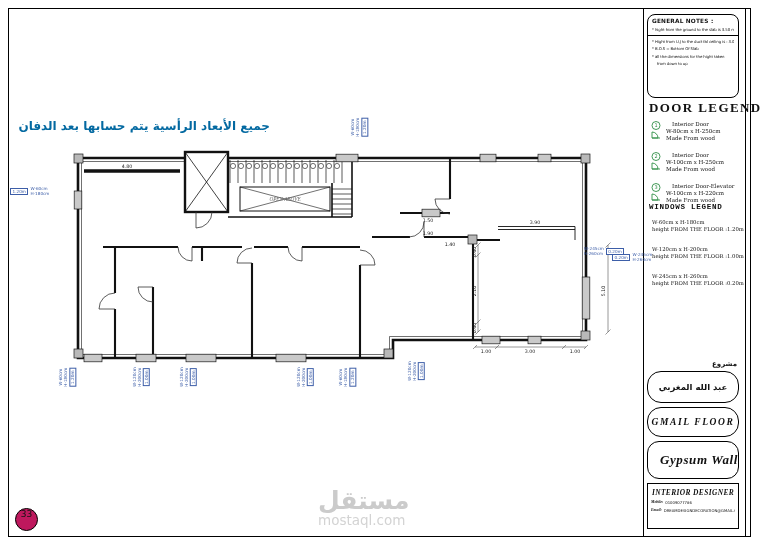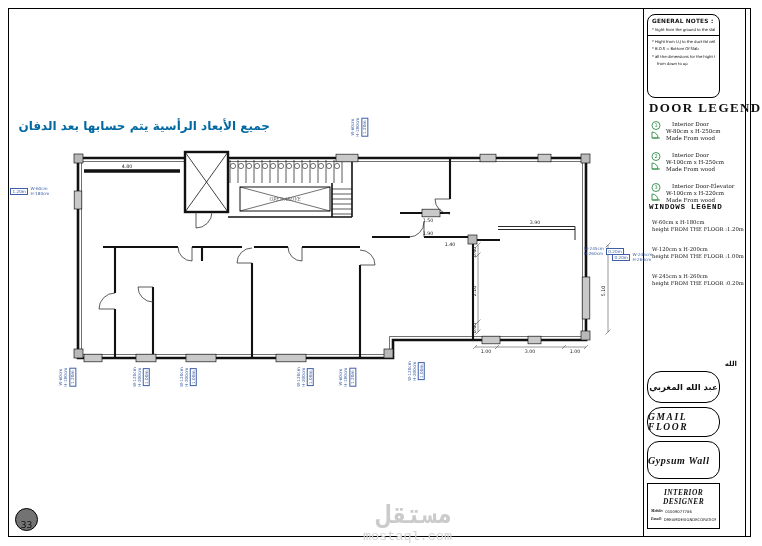--- a/index.html
+++ b/index.html
@@ -1,58 +1,58 @@
 <!DOCTYPE html>
 <html><head>
 <meta charset="utf-8">
 <style>
   html,body{margin:0;padding:0;background:#fff;}
   #sheet{position:relative;width:762px;height:546px;background:#fff;overflow:hidden;
          font-family:"DejaVu Sans",sans-serif;color:#111;}
   .frame{position:absolute;left:8px;top:8px;width:741px;height:527px;border:1.8px solid #000;}
   .vline{position:absolute;top:9px;bottom:10px;width:0;border-left:1.1px solid #000;}
   
-  .panelbox{position:absolute;left:647px;width:73px;border:1.4px solid #000;background:#fff;box-sizing:border-box;}
+  .panelbox{position:absolute;left:647px;width:92px;border:1.4px solid #000;background:#fff;box-sizing:border-box;}
   .notes{top:14px;height:84px;border-radius:8px;padding:3px 4px;}
   .notes .t{font-size:5.8px;font-weight:bold;letter-spacing:.2px;}
   .notes .n{font-size:3.9px;letter-spacing:-.1px;white-space:nowrap;overflow:hidden;margin-top:2.5px;}
   .notes hr{border:none;border-top:.9px solid #000;margin:3.5px -4px 1px -4px;}
   .legend-title-door{position:absolute;left:649px;top:100px;font-family:"Liberation Serif",serif;
         font-size:13px;letter-spacing:1.4px;font-weight:600;}
   .legend-title-win{position:absolute;left:649px;top:203px;font-family:Liberation Mono, monospace;
         font-size:7.6px;letter-spacing:.7px;font-weight:bold;}
   .litem{position:absolute;left:649px;width:92px;display:flex;gap:3px;align-items:flex-start;}
   .litem .txt{display:flex;flex-direction:column;font-size:5.5px;line-height:1.3;
         font-family:"DejaVu Serif",serif;white-space:nowrap;}
   .litem .txt .ind{padding-left:6px;}
   .projlabel{position:absolute;left:647px;top:360px;width:90px;text-align:right;font-size:7px;
         font-weight:bold;direction:rtl;}
   .namebox{top:371px;height:32px;border-radius:14px;display:flex;align-items:center;justify-content:center;
         font-size:8.5px;font-weight:bold;direction:rtl;}
   .floorbox{top:407px;height:30px;border-radius:14px;display:flex;align-items:center;justify-content:center;
         font-family:"Liberation Serif",serif;font-style:italic;font-weight:bold;font-size:9.5px;letter-spacing:1.6px;}
-  .gypbox{top:441px;height:38px;border-radius:12px;display:flex;align-items:center;justify-content:flex-start;
-        font-family:"Liberation Serif",serif;font-style:italic;font-weight:bold;font-size:10px;letter-spacing:.6px;}
+  .gypbox{top:441px;height:38px;border-radius:12px;display:flex;align-items:center;justify-content:flex-end;
+        font-family:"Liberation Serif",serif;font-style:italic;font-weight:bold;font-size:13px;letter-spacing:.6px;}
   .desbox{top:483px;height:46px;border-radius:0;padding:4px 3px;box-sizing:border-box;}
   .desbox .dt{text-align:center;font-family:"Liberation Serif",serif;font-style:italic;font-weight:bold;
         font-size:7.4px;letter-spacing:.4px;}
   .desrow{display:flex;gap:2px;font-size:3.8px;margin-top:3px;white-space:nowrap;overflow:hidden;}
   .desrow .lb{font-family:"Liberation Serif",serif;font-style:italic;font-weight:bold;}
   
   .arnote{position:absolute;left:80px;top:119px;width:190px;text-align:center;direction:rtl;
         font-size:12px;font-weight:bold;color:#0369a1;white-space:nowrap;}
   .wtag{position:absolute;display:flex;flex-direction:column;align-items:center;color:#3d5ea8;
         font-size:4.2px;line-height:1.3;white-space:nowrap;}
   .wtag .box{border:.7px solid #3d5ea8;padding:0 1.5px;background:#fff;}
   .rot{transform:rotate(-90deg);}
   .h{flex-direction:row;gap:2px;align-items:center;}
   .h .lines{display:flex;flex-direction:column;align-items:flex-start;}
   .badge{position:absolute;left:15px;top:508px;width:21px;height:21px;border:1.4px solid #000;
-        border-radius:50%;display:flex;align-items:flex-end;justify-content:center;font-size:9px;background:#737373;}
-  .wmark{position:absolute;left:318px;top:504px;width:134px;text-align:right;line-height:1;font-family:Liberation Mono, monospace;}
+        border-radius:50%;display:flex;align-items:flex-start;justify-content:center;font-size:9px;background:#be185d;}
+  .wmark{position:absolute;left:318px;top:488px;width:134px;text-align:left;line-height:1;}
   .wmark .ar{font-size:25px;font-weight:bold;color:#cbcbcb;direction:rtl;}
   .wmark .en{font-size:13.5px;color:#d3d3d3;margin-top:1px;}
 </style>
 </head>
 <body>
 
 <div id="sheet">
 
   <div class="frame"></div>
   <div class="vline" style="left:643px;"></div>
@@ -303,21 +303,21 @@
       <text x="8.5" y="5" text-anchor="middle" font-size="3.6" fill="#2f8f46">3</text>
       <polygon points="2,10.5 4.5,7.5 12.5,7.5 15,10.5 12.5,13.5 4.5,13.5" fill="none" stroke="#2f8f46" stroke-width="0.8"></polygon>
       <text x="8.5" y="12" text-anchor="middle" font-size="3.4" fill="#2f8f46">WIN</text>
     </svg>
     <div class="txt" style="font-size:5.3px;">
       <span>W-245cm x H-260cm</span>
       <span>height FROM THE FLOOR :0.20m</span>
     </div>
   </div>
 
-  <div class="projlabel">الله</div>
+  <div class="projlabel">مشروع</div>
   <div class="panelbox namebox">
     <span>عبد الله المغربي</span>
   </div>
   <div class="panelbox floorbox">
     <span>GMAIL  FLOOR</span>
   </div>
   <div class="panelbox gypbox">
     <span>Gypsum Wall</span>
   </div>
   <div class="panelbox desbox">

